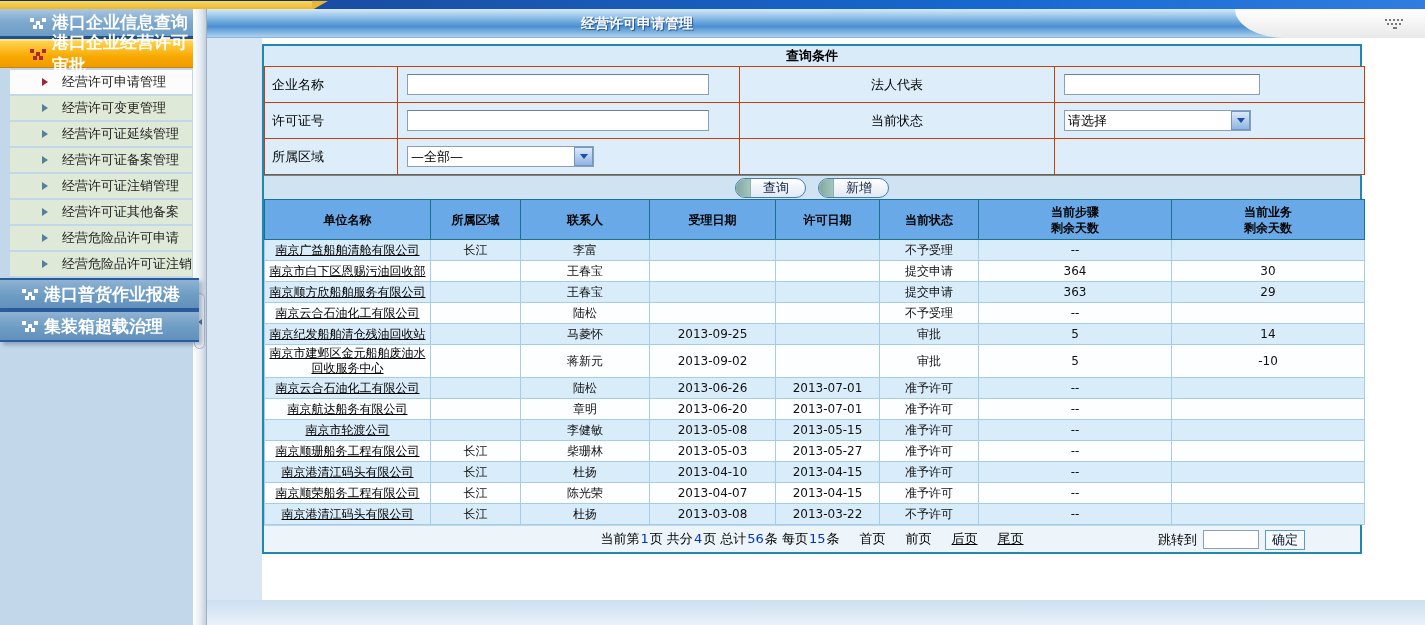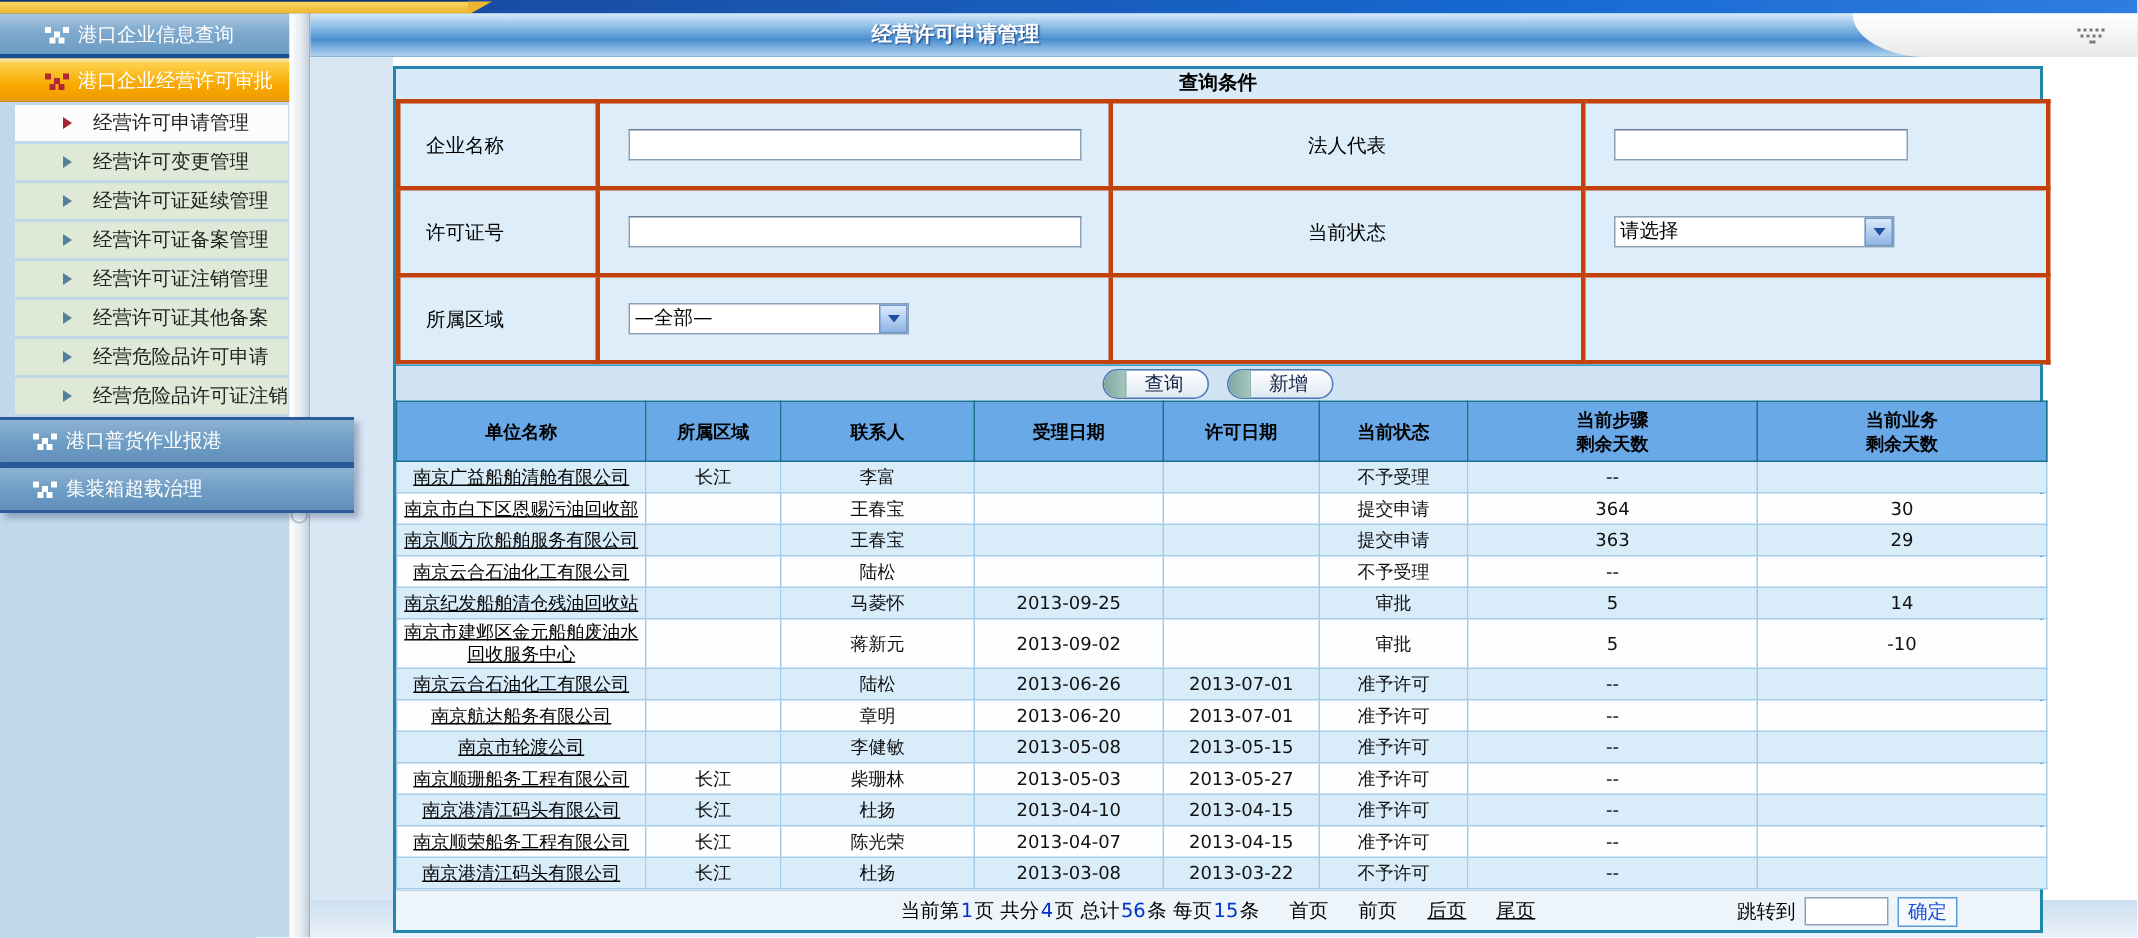--- a/index.html
+++ b/index.html
@@ -7,31 +7,31 @@
 
 
 .top-strip{height:9px; background:linear-gradient(90deg,#173f8e,#1a55ae 35%,#1668d0 70%,#2f7de0); position:relative;}
 .gold-stripe{position:absolute; left:0; top:0; height:9px; width:312px; background:linear-gradient(180deg,#f8d860,#eeb62e); border-top:1px solid #12306e;}
 .gold-stripe::after{content:""; position:absolute; right:-16px; top:0; width:0; height:0; border-left:16px solid #eeb62e; border-bottom:9px solid transparent;}
 
 .layout{display:flex; height:616px;}
 
 
 .sidebar{width:193px; flex:none; background:#c2d7e9; display:flex; flex-direction:column;}
-.side-section{height:30px; flex:none; display:flex; align-items:center; color:#fff; font-weight:normal; font-size:13px; cursor:pointer;}
+.side-section{height:30px; flex:none; display:flex; align-items:center; color:#fff; font-weight:bold; font-size:17px; cursor:pointer;}
 .sec-blue{background:linear-gradient(180deg,#aac8e2,#7fa9cd 45%,#6d9cc4); border-bottom:3px solid #1c4f90;}
 .sec-orange{height:29px; background:linear-gradient(180deg,#ffd452,#f8a900 60%,#f09b00); border-top:2px solid #ffe289; border-bottom:1px solid #cf8300;}
 .burst-icon{width:4px; height:4px; flex:none; background:currentColor; color:#fff; margin:0 12px 0 36px; box-shadow:-6px -3px 0 currentColor,6px -3px 0 currentColor,-3px 4px 0 currentColor,3px 4px 0 currentColor;}
 .sec-orange .burst-icon{color:#b02838;}
 .sub-menu{padding-top:2px;}
 .sub-item{height:24px; margin:0 1px 2px 10px; background:#dfe9d8; display:flex; align-items:center; font-size:13px; color:#222; cursor:pointer;}
 .sub-item.active{background:#fbfcfb;}
 .arrow-icon{width:0; height:0; flex:none; border-left:6px solid #55809a; border-top:4px solid transparent; border-bottom:4px solid transparent; margin:0 14px 0 32px;}
 .sub-item.active .arrow-icon{border-left-color:#a12535;}
-.sec-blue2{height:32px; width:236px; background:linear-gradient(180deg,#8fb2d2,#6d9cc4 55%,#6290bc); border-top:2px solid #2a5c9c; border-bottom:2px solid #2a5c9c; position:relative; z-index:3; box-shadow:3px 3px 4px rgba(40,70,110,.35);}
+.sec-blue2{height:32px; width:199px; background:linear-gradient(180deg,#8fb2d2,#6d9cc4 55%,#6290bc); border-top:2px solid #2a5c9c; border-bottom:2px solid #2a5c9c; position:relative; z-index:3; box-shadow:3px 3px 4px rgba(40,70,110,.35);}
 .sec-blue2 .burst-icon{margin-left:28px;}
 .sidebar-filler{flex:1; background:#c2d7e9;}
 
 
 .splitter{width:14px; flex:none; background:linear-gradient(90deg,#ffffff,#e7edf3 55%,#c4cfdc); border-right:1px solid #9fb0c2; position:relative; cursor:col-resize;}
 .collapse-handle{position:absolute; top:284px; left:1px; width:11px; height:56px; background:linear-gradient(90deg,#fefefe,#e2e9f1); border:1px solid #a8b5c6; border-radius:6px;}
 .left-triangle-icon{position:absolute; top:25px; left:3px; width:0; height:0; border-right:4px solid #5d7089; border-top:3px solid transparent; border-bottom:3px solid transparent;}
 
 
 .main{flex:1; display:flex; flex-direction:column; min-width:0;}
@@ -42,21 +42,21 @@
 
 .content{flex:1; position:relative; background:#fff;}
 .left-gutter{position:absolute; left:0; top:0; width:55px; height:562px; background:#d9e6f4;}
 .bottom-strip{position:absolute; left:0; bottom:0; width:100%; height:25px; background:linear-gradient(180deg,#cddff0,#eaf2fa);}
 
 
 .panel{position:relative; z-index:2; margin:6px 0 0 55px; width:1100px; border:2px solid #2287ae; background:#fff;}
 .panel-header{height:20px; line-height:19px; text-align:center; font-weight:bold; font-size:13px; color:#000; background:#d9eaf8;}
 
 table.qform{width:100%; border-collapse:collapse; table-layout:fixed;}
-table.qform td{border:3px solid #c2410c; background:#ddeefa; font-size:13px; padding:17px;}
+table.qform td{border:1px solid #c2410c; background:#ddeefa; font-size:13px; padding:7px;}
 .lbl{padding-left:20px;}
 .lbl-center{text-align:center;}
 tr.qr1 td{height:31px;} tr.qr2 td, tr.qr3 td{height:28px;}
 .text-input{height:21px; border:1px solid #8aa0b8; border-top-color:#6b7f96; background:#fff; font-size:13px; padding:1px 3px; margin-left:2px; font-family:inherit;}
 .w300{width:302px;} .w195{width:196px;}
 .select-wrap{position:relative; display:inline-block; margin-left:2px;}
 select.xp-select{appearance:none; -webkit-appearance:none; height:21px; border:1px solid #8aa0b8; background:#fff; font-size:13px; padding:0 22px 0 3px; font-family:inherit;}
 .w185{width:187px;}
 .select-arrow{position:absolute; right:1px; top:1px; width:19px; height:19px; background:linear-gradient(180deg,#dceafa,#8fb4e4); border:1px solid #7096c8; display:flex; align-items:center; justify-content:center; pointer-events:none;}
 .select-arrow i{width:0; height:0; border-top:5px solid #1c4f9c; border-left:4px solid transparent; border-right:4px solid transparent;}
@@ -75,21 +75,21 @@
 .company-link{color:#000; text-decoration:underline; cursor:pointer;}
 
 
 .pagination{height:27px; background:#edf5fb; display:flex; align-items:center; justify-content:center; font-size:13px; position:relative; border-top:1px solid #bdd8ec;}
 .pg-seg{white-space:pre;}
 .pg-num{color:#0033cc; padding:0 1px;}
 .pg-link{margin-left:20px; color:#000; cursor:pointer;}
 .pg-link.u{text-decoration:underline;}
 .jump-area{position:absolute; right:55px; top:0; height:27px; display:flex; align-items:center; gap:6px;}
 .jump-input{width:56px; height:19px; border:1px solid #8aa0b8; background:#fff; font-family:inherit;}
-.confirm-btn{height:20px; border:1px solid #5b9bd5; background:#f6fafe; color:#1d4ed8; font-size:13px; padding:0 6px; cursor:pointer; font-family:inherit;}
+.confirm-btn{height:20px; border:1px solid #5b9bd5; background:#f6fafe; color:#0f172a; font-size:13px; padding:0 6px; cursor:pointer; font-family:inherit;}
 </style>
 </head>
 <body>
 
 <div class="top-strip">
   <div class="gold-stripe"></div>
 </div>
 
 <div class="layout">
   <div class="sidebar">

